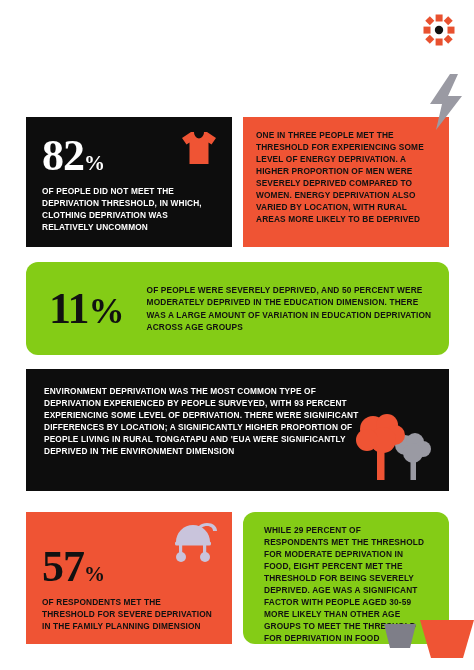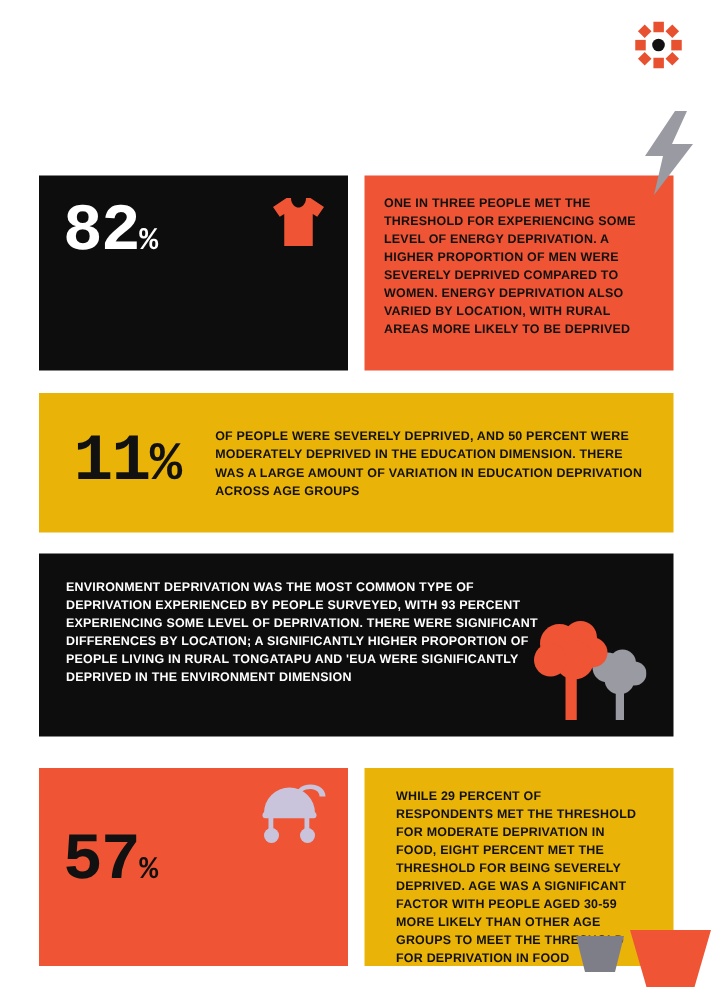--- a/index.html
+++ b/index.html
@@ -71,24 +71,24 @@
   }
 
   
   .card {
     position: absolute;
     box-sizing: border-box;
     overflow: hidden;
   }
   .card.black  { background: #0d0d0d; }
   .card.orange { background: #EF5434; }
-  .card.purple { background: #eab308; }
+  .card.purple { background: #84cc16; border-radius: 12px; }
 
   .stat-number {
-    font-family: Liberation Mono, monospace;
+    font-family: Liberation Serif, serif;
     font-weight: 700;
     line-height: 0.95;
     letter-spacing: -1px;
     display: inline-block;
   }
   .stat-pct {
     font-weight: 700;
     letter-spacing: 0;
   }
   .body-copy {
@@ -145,21 +145,21 @@
   }
   #card-environment .body-copy { max-width: 330px; }
   .trees-icon {
     position: absolute; right: 18px; bottom: 10px;
     width: 78px; height: 72px;
   }
 
   
   #card-family {
     left: 26px; top: 512px; width: 206px; height: 132px;
-    padding: 14px 16px;
+    padding: 6px 16px;
   }
   #card-family .stat-number {
     font-size: 44px; color: #111111;
     margin: 28px 0 8px 0;
   }
   #card-family .stat-pct { font-size: 21px; }
   .pram-icon {
     position: absolute; right: 12px; top: 10px;
     width: 48px; height: 42px;
   }
@@ -199,20 +199,21 @@
     </svg>
   </div>
 
   <div class="card black" id="card-clothing">
     <div class="tshirt-icon">
       <svg viewBox="0 0 38 34" width="38" height="34" aria-hidden="true">
         <path d="M2,7 L11,1 L14,1 C14,5.2 17,7.4 19,7.4 C21,7.4 24,5.2 24,1 L27,1 L36,7 L31.5,13.5 L28.5,11.6 L28.5,33 L9.5,33 L9.5,11.6 L6.5,13.5 Z" fill="#EF5434"></path>
       </svg>
     </div>
     <div class="stat-number"><span>82</span><span class="stat-pct">%</span></div>
+    <p class="body-copy txt-white">OF PEOPLE DID NOT MEET THE DEPRIVATION THRESHOLD, IN WHICH, CLOTHING DEPRIVATION WAS RELATIVELY UNCOMMON</p>
   </div>
 
   <div class="card orange" id="card-energy">
     <p class="body-copy txt-black">ONE IN THREE PEOPLE MET THE THRESHOLD FOR EXPERIENCING SOME LEVEL OF ENERGY DEPRIVATION. A HIGHER PROPORTION OF MEN WERE SEVERELY DEPRIVED COMPARED TO WOMEN. ENERGY DEPRIVATION ALSO VARIED BY LOCATION, WITH RURAL AREAS MORE LIKELY TO BE DEPRIVED</p>
   </div>
 
   <div class="card purple" id="card-education">
     <div class="stat-number"><span>11</span><span class="stat-pct">%</span></div>
     <p class="body-copy txt-black">OF PEOPLE WERE SEVERELY DEPRIVED, AND 50 PERCENT WERE MODERATELY DEPRIVED IN THE EDUCATION DIMENSION. THERE WAS A LARGE AMOUNT OF VARIATION IN EDUCATION DEPRIVATION ACROSS AGE GROUPS</p>
   </div>
@@ -248,20 +249,21 @@
         <path d="M4,20 A17,17 0 0 1 38,20 Z" fill="#C9C4DC"></path>
         <path d="M24,20 L24,8 C24,3 28,1 32,1 C36,1 38,3.5 38,6 L42,6 C42,1.5 38,-2 32,-2 C26,-2 21,2 21,8 L21,20 Z" fill="#C9C4DC" transform="translate(3,3)"></path>
         <rect x="3" y="19.5" width="36" height="4" rx="1.6" fill="#C9C4DC"></rect>
         <rect x="7" y="23" width="3.2" height="8" fill="#C9C4DC"></rect>
         <rect x="31" y="23" width="3.2" height="8" fill="#C9C4DC"></rect>
         <circle cx="9" cy="35" r="5" fill="#C9C4DC"></circle>
         <circle cx="33" cy="35" r="5" fill="#C9C4DC"></circle>
       </svg>
     </div>
     <div class="stat-number"><span>57</span><span class="stat-pct">%</span></div>
+    <p class="body-copy txt-black">OF RESPONDENTS MET THE THRESHOLD FOR SEVERE DEPRIVATION IN THE FAMILY PLANNING DIMENSION</p>
   </div>
 
   <div class="card purple" id="card-food">
     <p class="body-copy txt-black">WHILE 29 PERCENT OF RESPONDENTS MET THE THRESHOLD FOR MODERATE DEPRIVATION IN FOOD, EIGHT PERCENT MET THE THRESHOLD FOR BEING SEVERELY DEPRIVED. AGE WAS A SIGNIFICANT FACTOR WITH PEOPLE AGED 30-59 MORE LIKELY THAN OTHER AGE GROUPS TO MEET THE THRESHOLD FOR DEPRIVATION IN FOOD</p>
   </div>
 
   <div style="position:absolute; right:0px; bottom:6px; width:104px; height:46px; z-index:6;">
     <svg viewBox="0 0 104 46" width="104" height="46" aria-hidden="true">
       <path d="M14,6 L46,6 L40,30 L20,30 Z" fill="#7E7E88"></path>
       <path d="M50,2 L104,2 L93,40 L61,40 Z" fill="#EF5434"></path>

